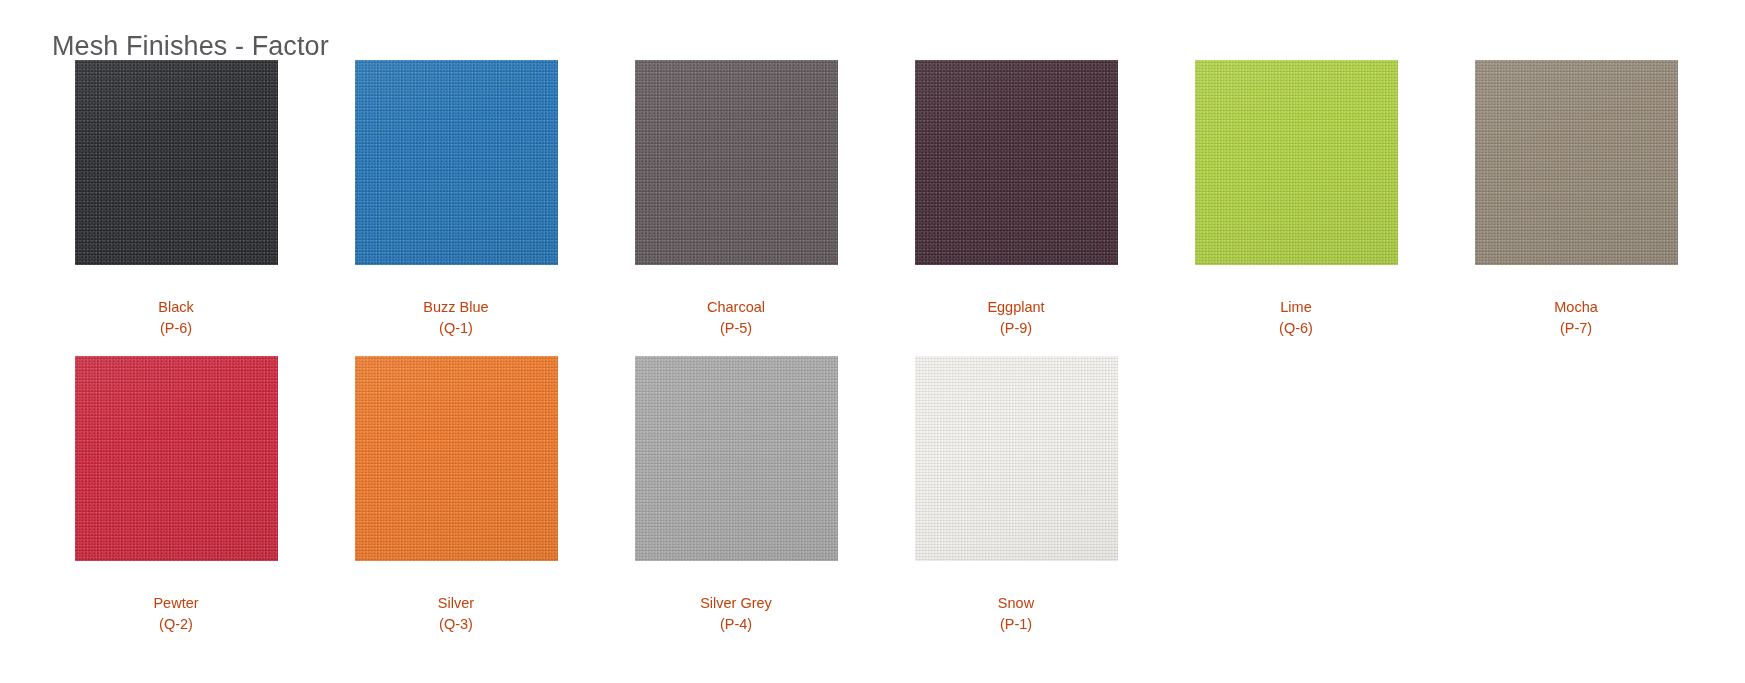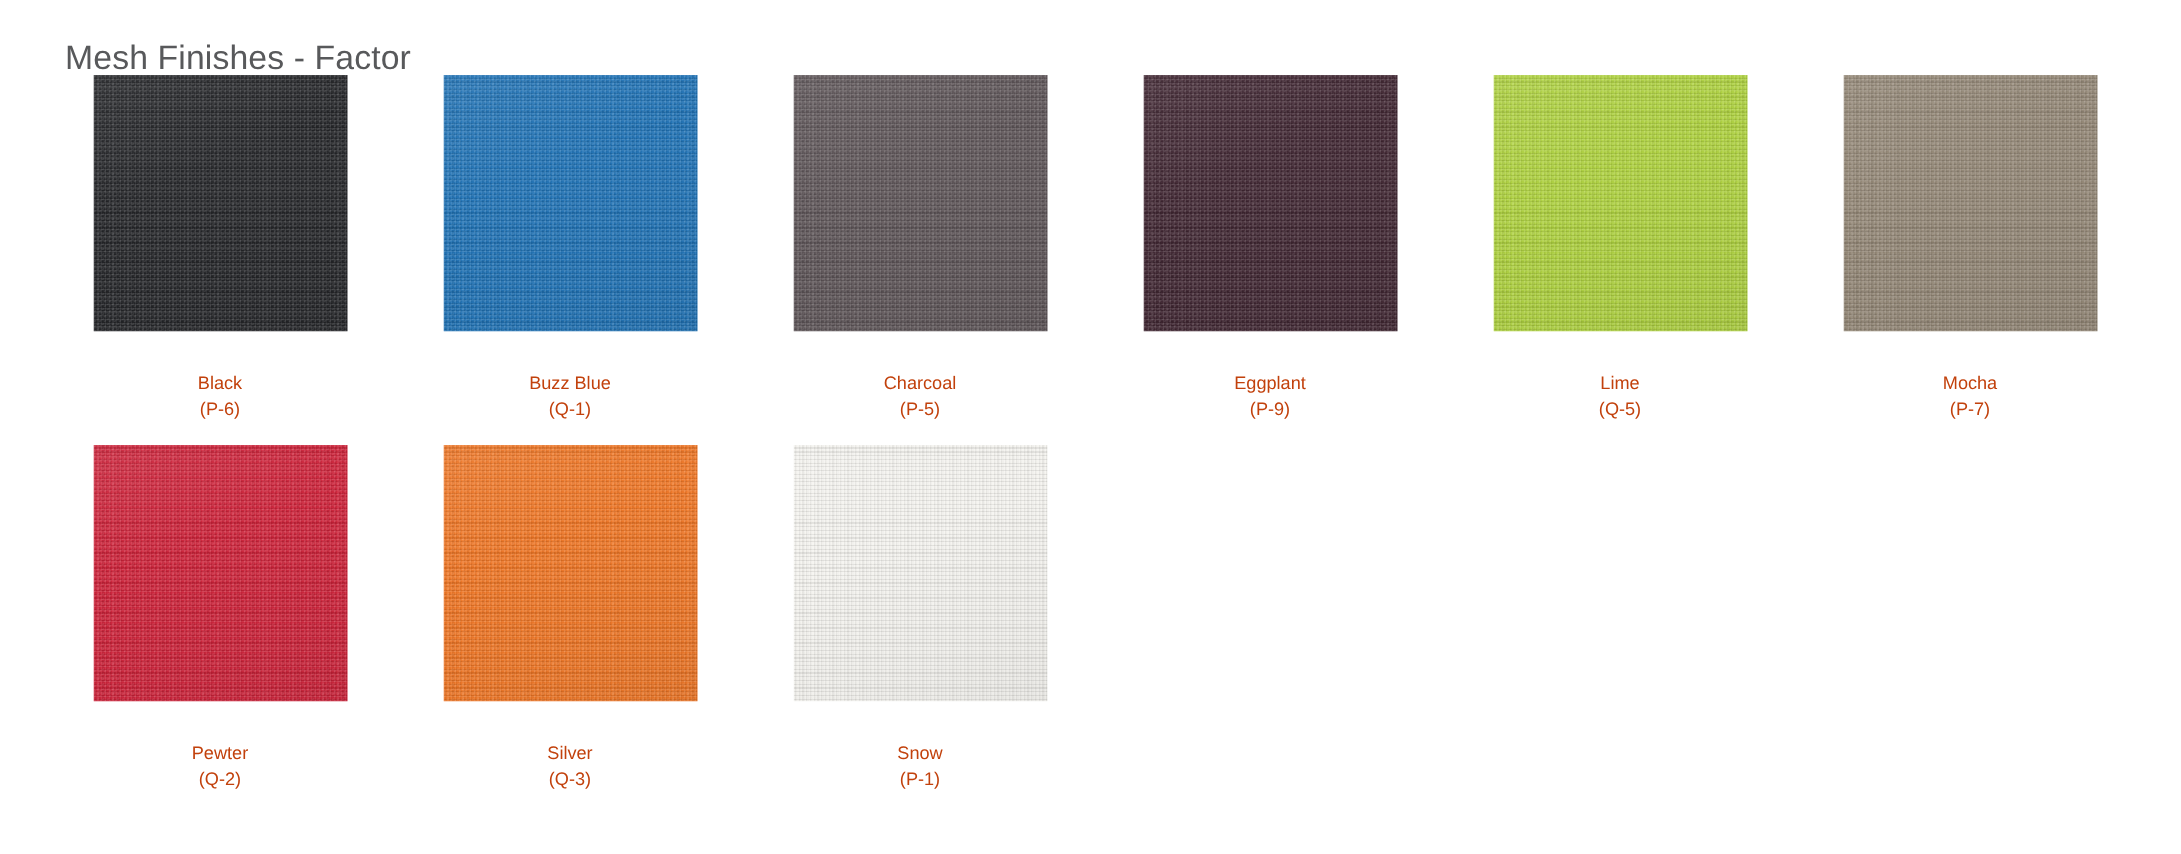--- a/index.html
+++ b/index.html
@@ -207,21 +207,21 @@
       <div class="swatch-cell">
         <div class="swatch-chip-wrap">
           <div class="swatch-chip" style="background-color: rgb(174, 209, 63);">
             <div class="weave"></div>
             <div class="weave-dots"></div>
             <div class="sheen"></div>
           </div>
         </div>
         <div class="swatch-caption">
           <span class="swatch-name">Lime</span>
-          <span class="swatch-code">(Q-5)</span>
+          <span class="swatch-code">(Q-6)</span>
         </div>
       </div>
       <div class="swatch-cell">
         <div class="swatch-chip-wrap">
           <div class="swatch-chip" style="background-color: rgb(147, 135, 118);">
             <div class="weave"></div>
             <div class="weave-dots"></div>
             <div class="sheen"></div>
           </div>
         </div>
@@ -251,20 +251,33 @@
             <div class="sheen"></div>
           </div>
         </div>
         <div class="swatch-caption">
           <span class="swatch-name">Silver</span>
           <span class="swatch-code">(Q-3)</span>
         </div>
       </div>
       <div class="swatch-cell">
         <div class="swatch-chip-wrap">
+          <div class="swatch-chip" style="background-color: rgb(168, 168, 168);">
+            <div class="weave"></div>
+            <div class="weave-dots"></div>
+            <div class="sheen"></div>
+          </div>
+        </div>
+        <div class="swatch-caption">
+          <span class="swatch-name">Silver Grey</span>
+          <span class="swatch-code">(P-4)</span>
+        </div>
+      </div>
+      <div class="swatch-cell">
+        <div class="swatch-chip-wrap">
           <div class="swatch-chip" style="background-color: rgb(244, 243, 239);">
             <div class="weave"></div>
             <div class="weave-dots"></div>
             <div class="sheen"></div>
           </div>
         </div>
         <div class="swatch-caption">
           <span class="swatch-name">Snow</span>
           <span class="swatch-code">(P-1)</span>
         </div>

